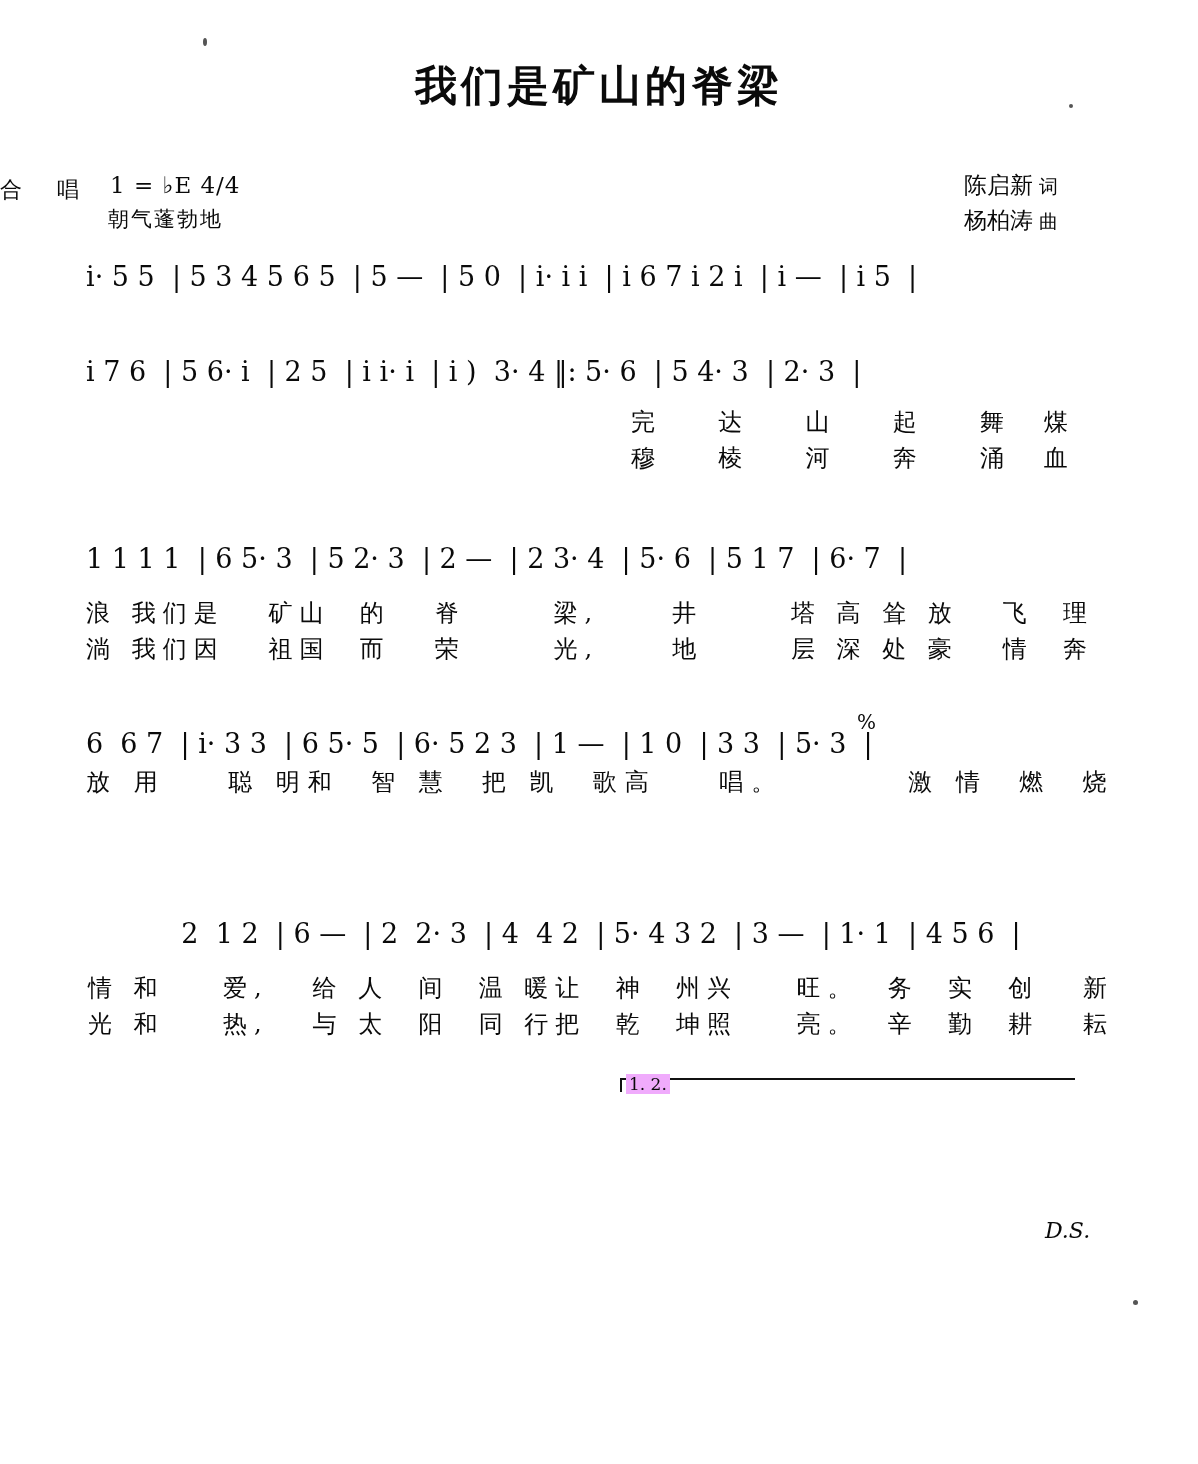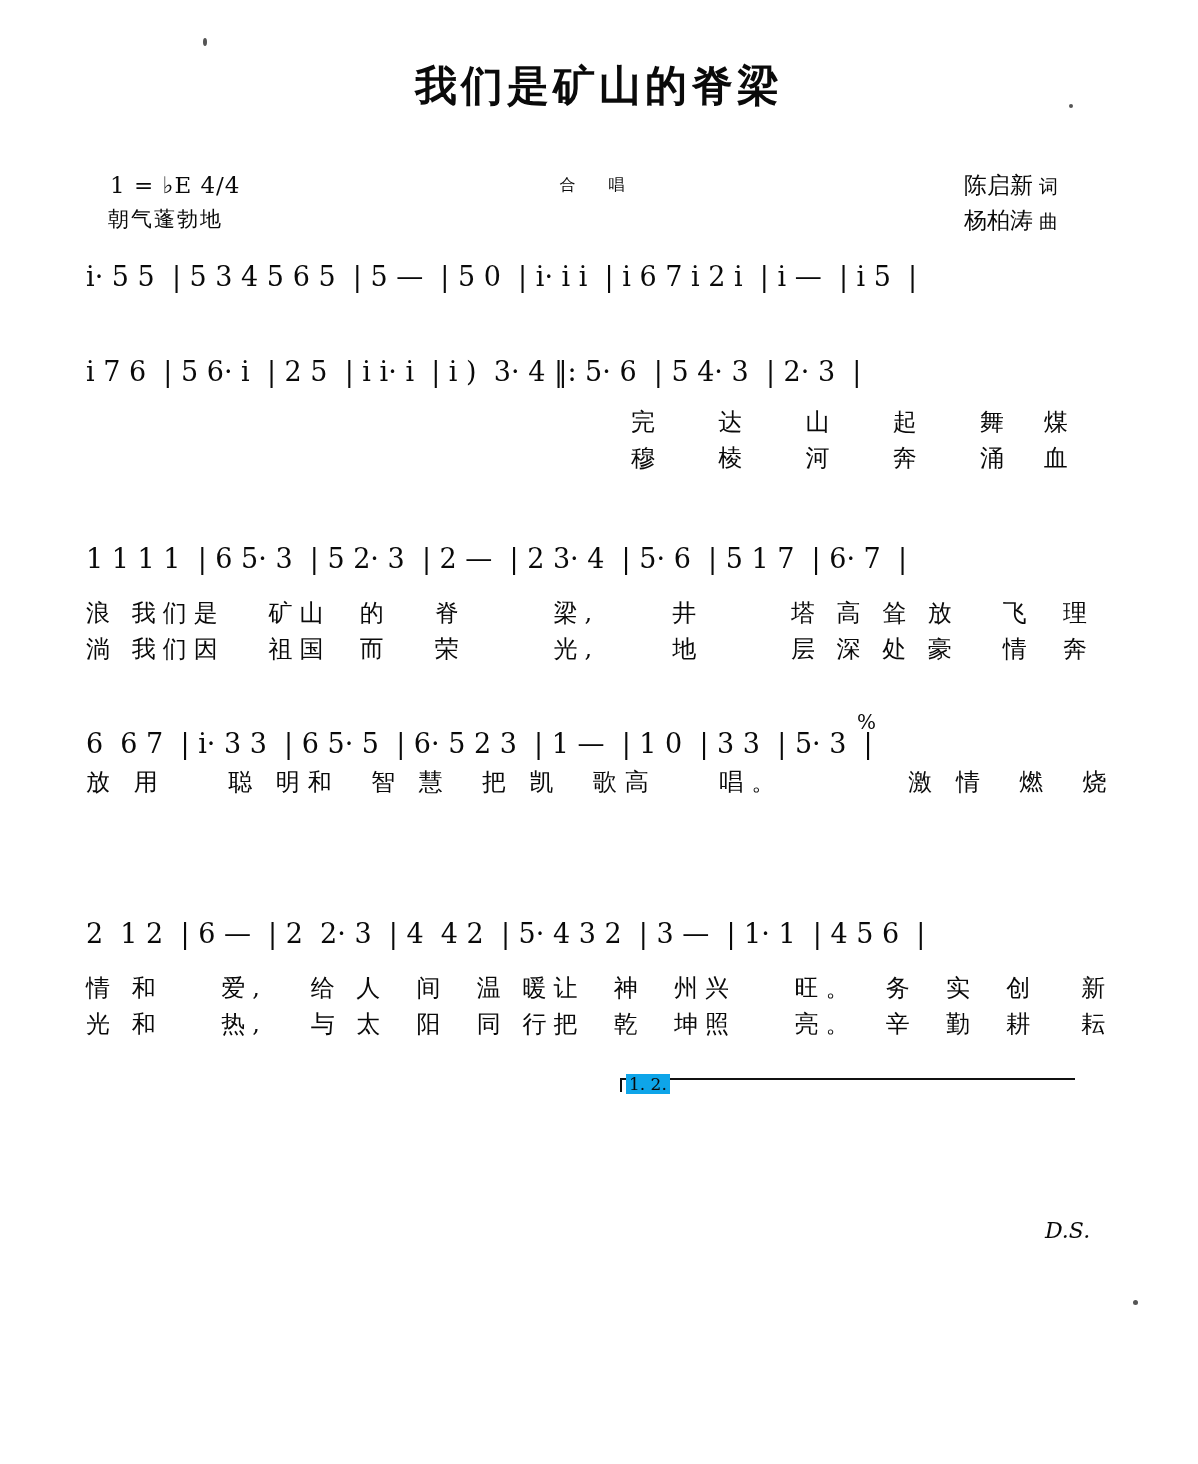--- a/index.html
+++ b/index.html
@@ -46,22 +46,22 @@
     top: 205px;
     font-size: 21px;
     font-family: "DejaVu Serif", serif;
     letter-spacing: 2px;
   }
   .center-label {
     position: absolute;
     left: 0;
     top: 175px;
     width: 1198px;
-    text-align: center;
-    font-size: 16px;
+    text-align: left;
+    font-size: 22px;
     letter-spacing: 14px;
     font-family: "DejaVu Serif", serif;
   }
   .credits {
     position: absolute;
     right: 140px;
     top: 168px;
     text-align: right;
     font-size: 23px;
     line-height: 34px;
@@ -108,21 +108,21 @@
     border-top: 2px solid #111;
     border-left: 2px solid #111;
     height: 14px;
     width: 100%;
     box-sizing: border-box;
   }
   .volta .vlabel {
     position: absolute;
     left: 6px;
     top: -4px;
-    background: #0ea5e9;
+    background: #f0abfc;
     padding: 0 3px;
   }
   .segno {
     position: absolute;
     font-size: 20px;
     font-family: "DejaVu Serif", serif;
   }
   .speck {
     position: absolute;
     background: #555;
@@ -165,21 +165,21 @@
     <div class="notes">1 1 1 1  | 6 5· 3  | 5 2· 3  | 2 —  | 2 3· 4  | 5· 6  | 5 1 7  | 6· 7  |</div>
     <div class="lyric" style="margin-top:18px; letter-spacing:7px;">浪 我们是   矿山  的   脊      梁,     井      塔 高 耸 放   飞  理</div>
     <div class="lyric row2" style="letter-spacing:7px;">淌 我们因   祖国  而   荣      光,     地      层 深 处 豪   情  奔</div>
   </div>
 
   <div class="system" style="top:725px;">
     <div class="notes">6  6 7  | i· 3 3  | 6 5· 5  | 6· 5 2 3  | 1 —  | 1 0  | 3 3  | 5· 3  |</div>
     <div class="lyric row2" style="letter-spacing:8px;">放 用    聪 明和  智 慧  把 凯  歌高    唱。        激 情  燃  烧</div>
   </div>
 
-  <div class="system" style="top:915px;">
+  <div class="system" style="top:915px;text-align:center;">
     <div class="notes">2  1 2  | 6 —  | 2  2· 3  | 4  4 2  | 5· 4 3 2  | 3 —  | 1· 1  | 4 5 6  |</div>
     <div class="lyric" style="margin-top:18px; letter-spacing:7px;">情 和    爱,   给 人  间  温 暖让  神  州兴    旺。  务  实  创   新</div>
     <div class="lyric row2" style="letter-spacing:7px;">光 和    热,   与 太  阳  同 行把  乾  坤照    亮。  辛  勤  耕   耘</div>
   </div>
 
   <div class="volta" style="left:620px; top:1078px; width:455px;">
     <span class="bar"></span>
     <span class="vlabel">1. 2.</span>
   </div>
 

